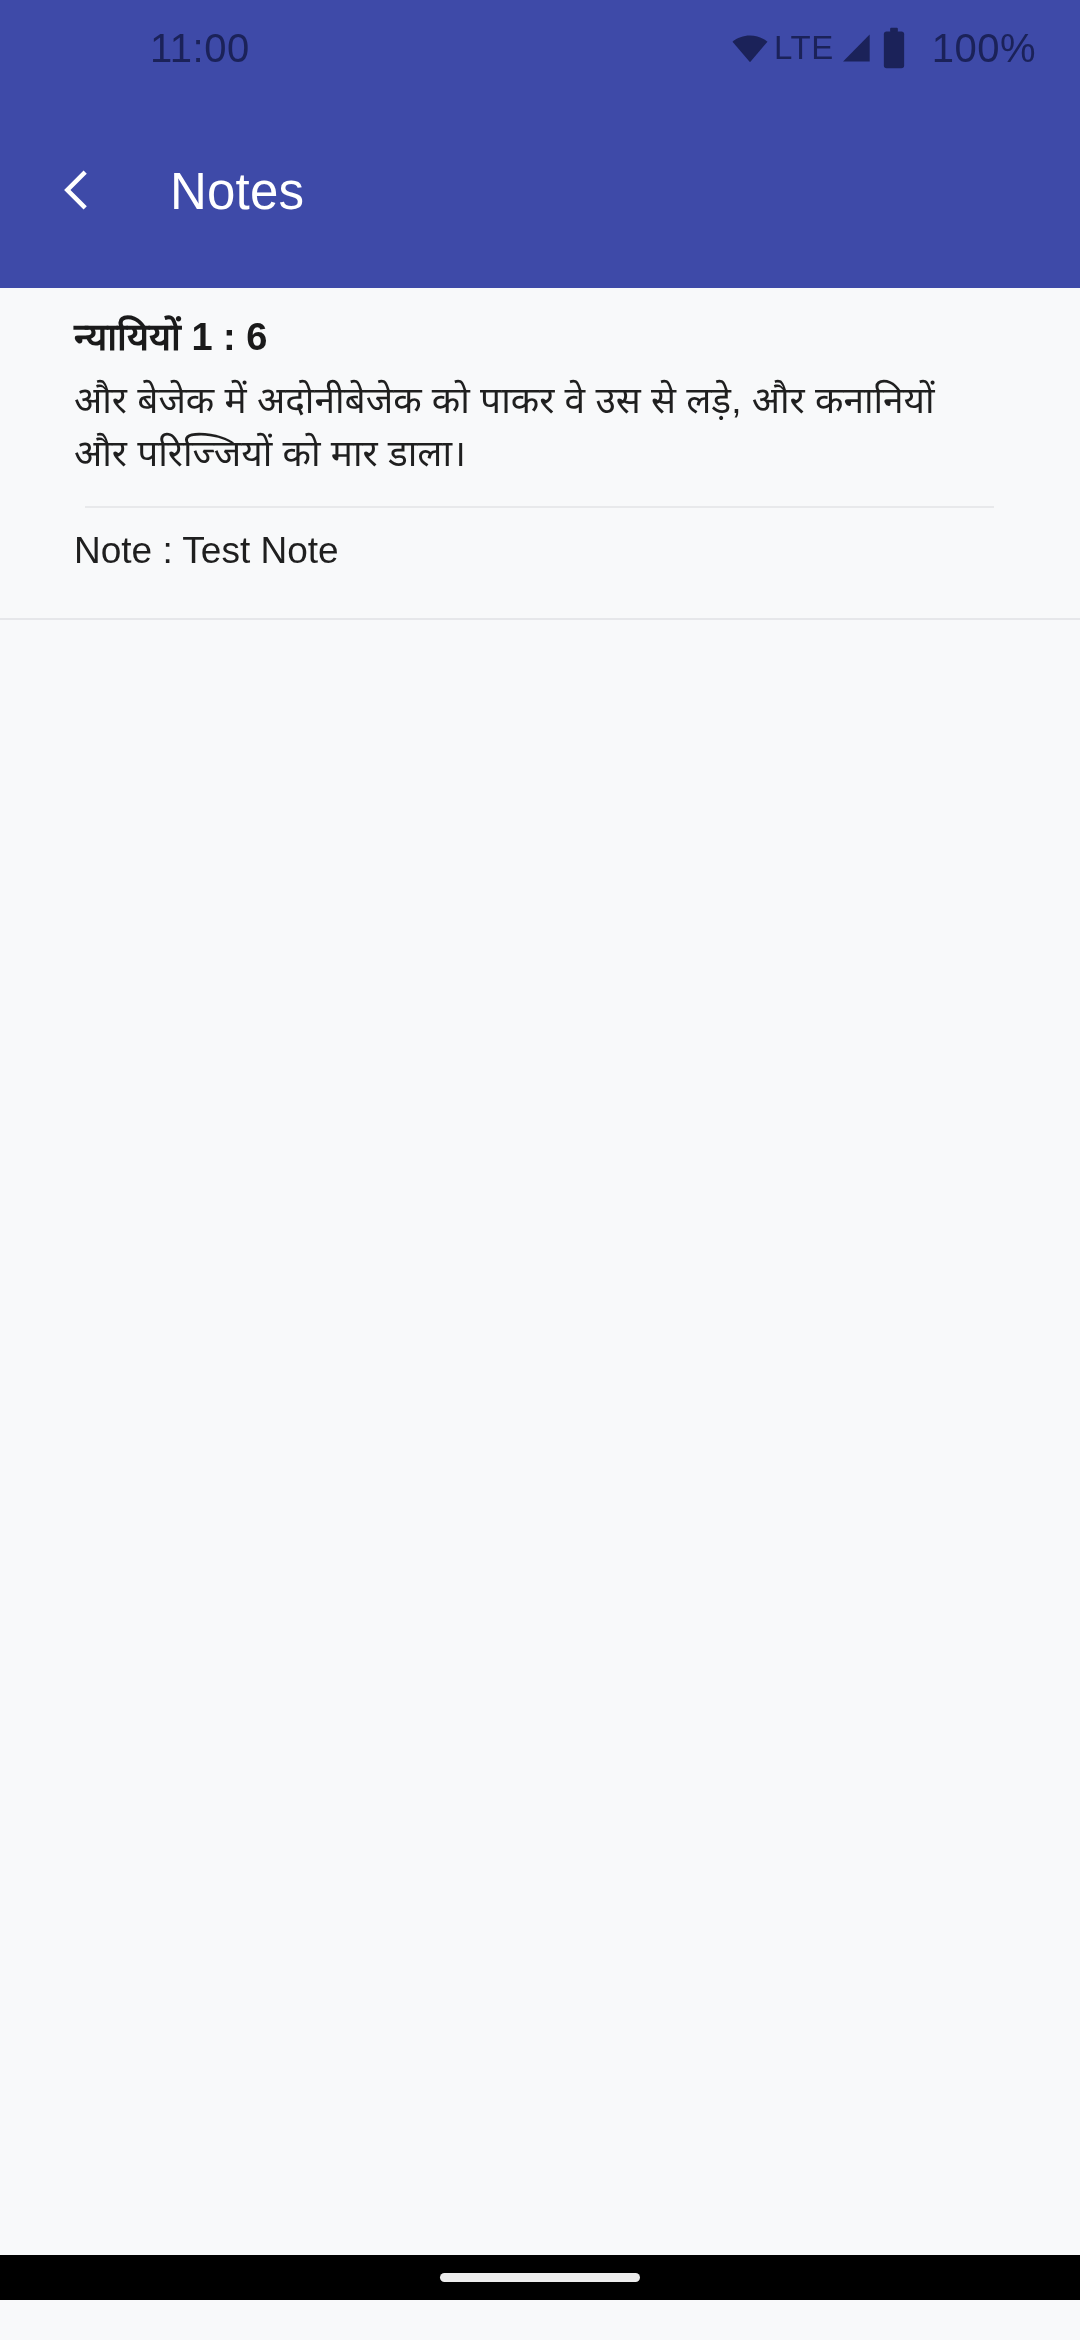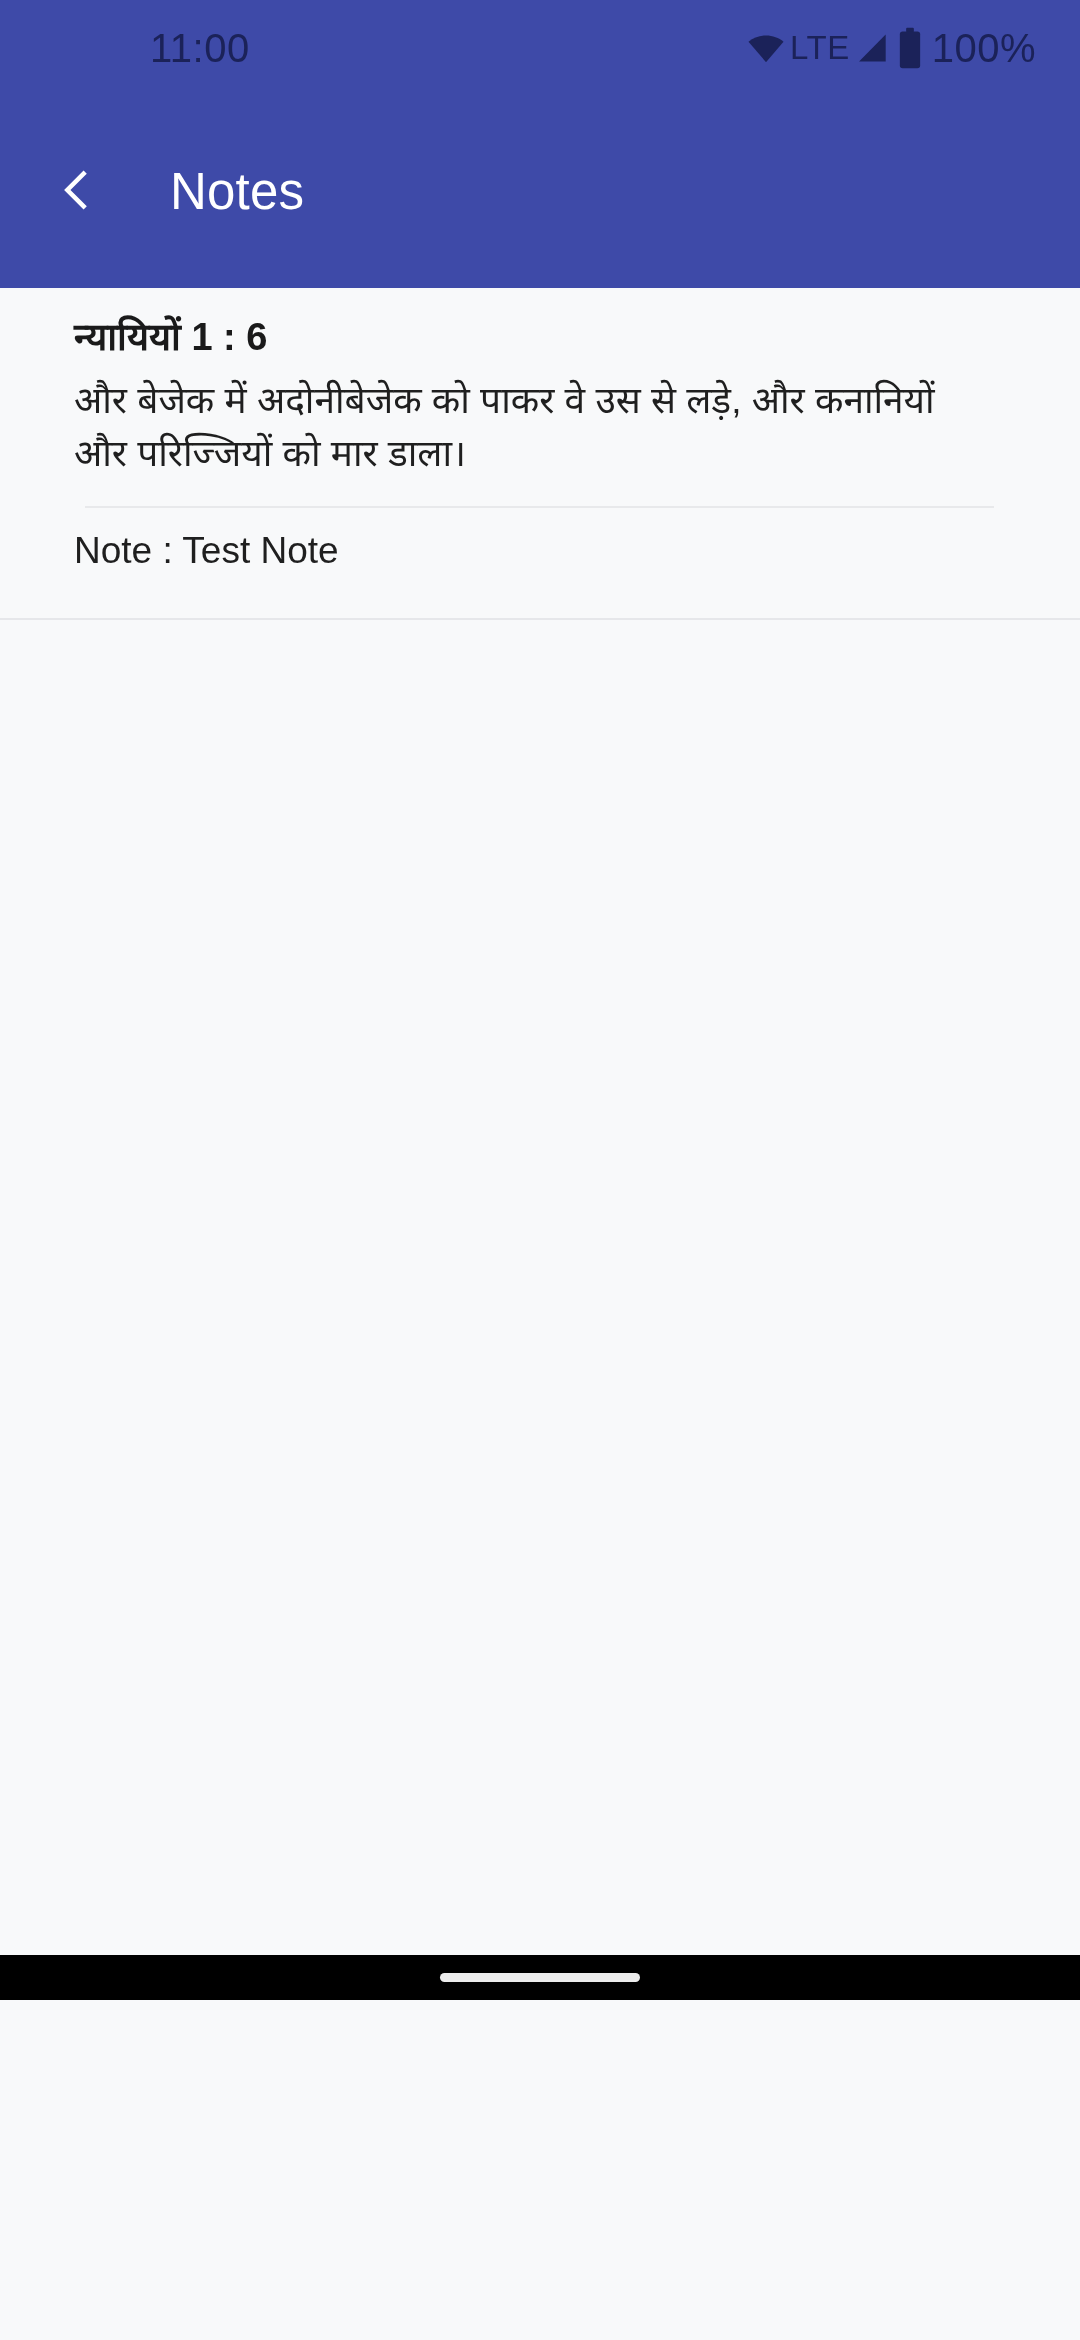--- a/index.html
+++ b/index.html
@@ -6,21 +6,21 @@
 
   html, body {
     width:1080px; height:2340px;
     background:#F8F9FA;
     font-family:"Liberation Sans", "DejaVu Sans", sans-serif;
     overflow:hidden;
   }
 
   .screen {
     position:relative;
-    width:1080px; height:2000px;
+    width:1080px; height:2300px;
     background:#F8F9FA;
     display:flex; flex-direction:column;
   }
 
   
   .status-bar {
     height:95px;
     background:#3E4AA8;
     display:flex; align-items:center;
     padding:0 44px 0 150px;
@@ -42,21 +42,21 @@
     font-size:33px;
     color:#1B2259;
     letter-spacing:0.5px;
     line-height:1;
   }
   .battery-pct {
     font-size:40px;
     color:#1B2259;
     letter-spacing:0.5px;
     line-height:1;
-    margin-left:4px;
+    margin-left:20px;
   }
 
   
   .app-bar {
     height:193px;
     background:#3E4AA8;
     display:flex; align-items:center;
     padding-left:34px;
     flex:0 0 auto;
     text-align:center;

